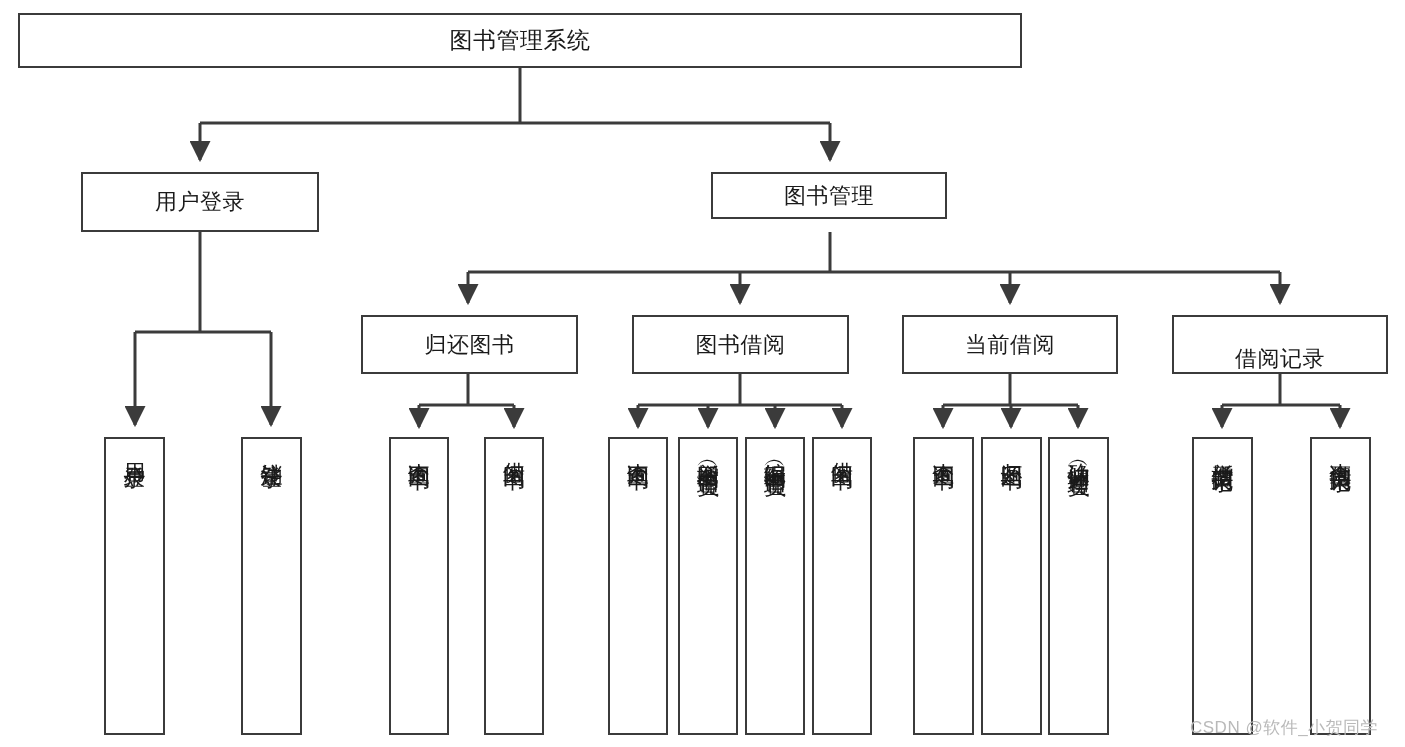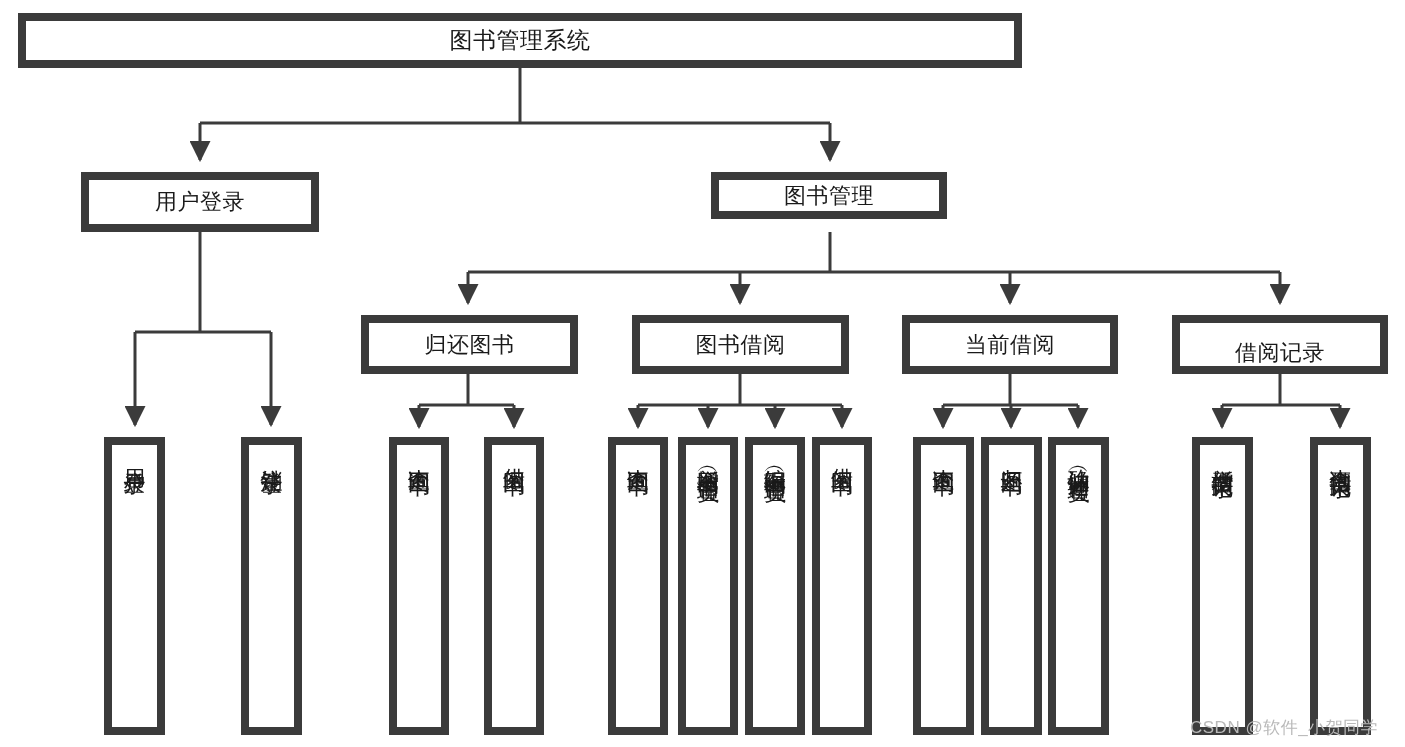--- a/index.html
+++ b/index.html
@@ -22,21 +22,21 @@
     position: absolute;
     left: 0;
     top: 0;
     width: 1405px;
     height: 747px;
   }
   .node {
     position: absolute;
     box-sizing: border-box;
     background: #ffffff;
-    border: 8px solid #6d28d9;
+    border: 2px solid #6d28d9;
     display: flex;
     align-items: center;
     justify-content: center;
     color: #1a1a1a;
   }
   .node-label {
     display: block;
     text-align: center;
     line-height: 1.18;
     letter-spacing: 0.5px;

